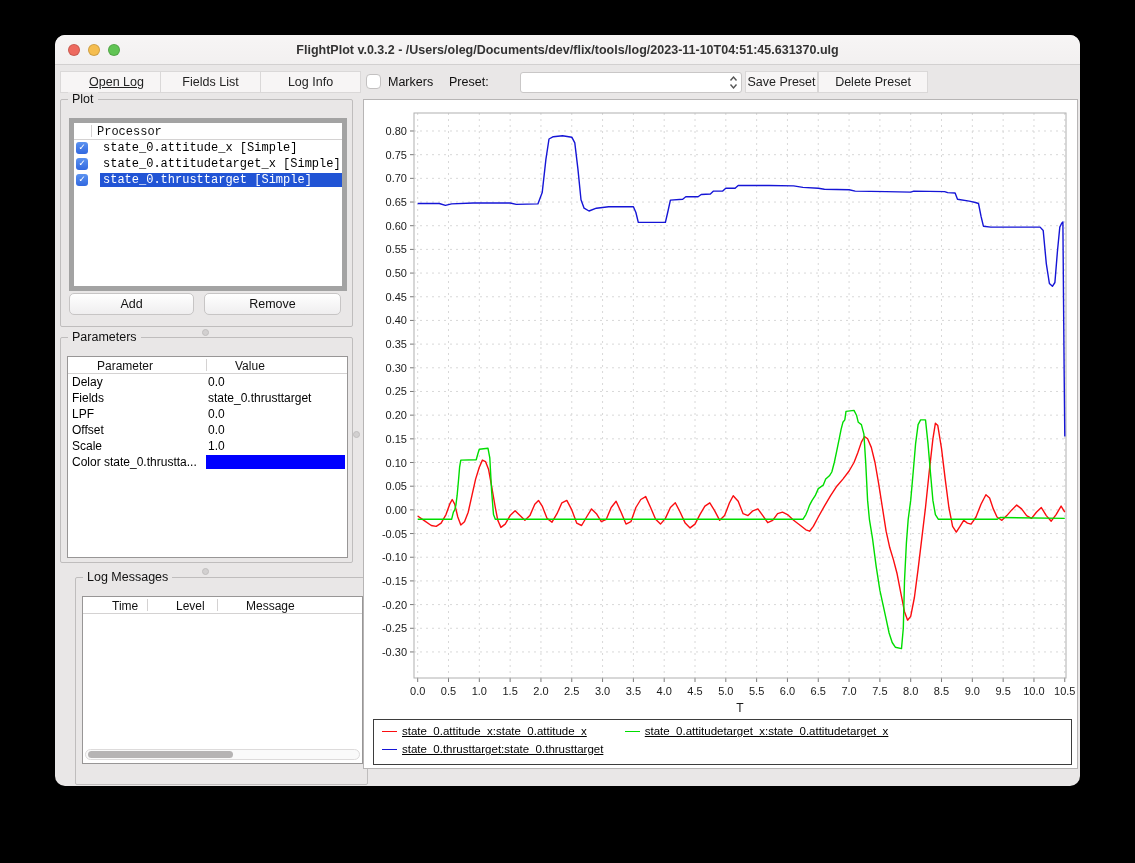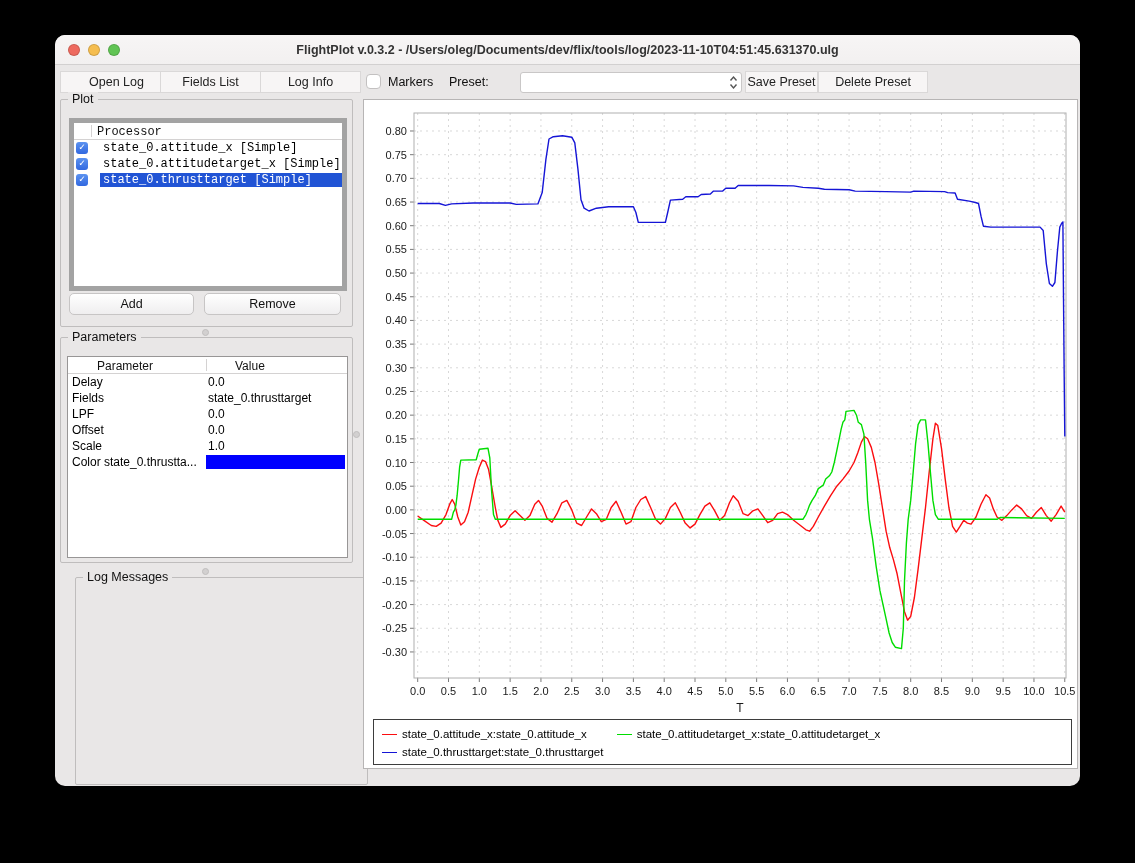--- a/index.html
+++ b/index.html
@@ -79,37 +79,37 @@
   }
   .hthumb { position:absolute; left:2px; top:1px; height:7px; width:53%; background:#b6b4b4; border-radius:4px; }
   .sdot { position:absolute; width:7px; height:7px; border-radius:50%; background:#d2d0d0; border:1px solid #c0bebe; }
   
   .chartpanel { position:absolute; left:308px; top:64px; width:715px; height:670px; background:#fff; border:1px solid #b7b5b5; }
   .chartpanel svg { position:absolute; left:0; top:0; }
   .legend {
     position:absolute; left:9px; top:619px; width:699px; height:46px;
     border:1px solid #3d3d3d; background:#fff; padding:5px 8px 0 8px; font-size:11.5px; color:#000;
   }
-  .lline { height:18px; display:flex; align-items:center; gap:30px; }
+  .lline { height:18px; display:flex; align-items:flex-start; gap:38px;text-decoration:underline; }
   .litem { display:flex; align-items:center; gap:5px; white-space:nowrap; }
   .ldash { width:15px; height:0; border-top:1.6px solid; flex:0 0 15px; }
 </style>
 </head>
 <body>
 
 <div class="window">
 
   <div class="titlebar">
     <div class="tl red"></div>
     <div class="tl yel"></div>
     <div class="tl grn"></div>
     <div class="wtitle">FlightPlot v.0.3.2 - /Users/oleg/Documents/dev/flix/tools/log/2023-11-10T04:51:45.631370.ulg</div>
   </div>
 
-  <div class="tseg" style="left:5px;   width:113px;">Open Log</div>
+  <div class="tseg" style="left:5px;   width:113px;text-decoration:underline;">Open Log</div>
   <div class="tseg" style="left:105px; width:101px;">Fields List</div>
   <div class="tseg" style="left:205px; width:101px;">Log Info</div>
   <div class="cbx" style="left:311px; top:39px;"></div>
   <div class="tlabel" style="left:333px;">Markers</div>
   <div class="tlabel" style="left:394px;">Preset:</div>
   <div class="combo" style="left:465px; width:222px;">
     <span style="font-size:12px; line-height:19px; padding-left:6px;"></span>
     <svg class="stepper" width="9" height="15" viewBox="0 0 9 15">
       <path d="M1.5 5.5 L4.5 2 L7.5 5.5" fill="none" stroke="#555" stroke-width="1.4"></path>
       <path d="M1.5 9.5 L4.5 13 L7.5 9.5" fill="none" stroke="#555" stroke-width="1.4"></path>
@@ -182,20 +182,32 @@
             <div class="pc2">
               <div class="swatch" style="background: rgb(0, 0, 255);"></div>
             </div>
           </div>
         </div>
     </div>
   </div>
 
   <div class="gbox" style="left:20px; top:542px; width:293px; height:208px;">
     <div class="gtitle">Log Messages</div>
+    <div class="ptable" style="left:6px; top:18px; width:281px; height:168px;">
+      <div class="thead">
+        <div class="hc" style="left:4px;">Time</div>
+        <div class="vline" style="left:64px;"></div>
+        <div class="hc" style="left:68px;">Level</div>
+        <div class="vline" style="left:134px;"></div>
+        <div class="hc" style="left:138px;">Message</div>
+      </div>
+      <div class="hscroll">
+        <div class="hthumb"></div>
+      </div>
+    </div>
   </div>
 
   <div class="chartpanel">
     <svg id="chart-svg" width="713" height="615">
         <g>
           <line x1="53.69754253308128" y1="13" x2="53.69754253308128" y2="578" stroke="#d8d8d8" stroke-width="1" stroke-dasharray="2 4"></line>
           <line x1="84.51039697542534" y1="13" x2="84.51039697542534" y2="578" stroke="#d8d8d8" stroke-width="1" stroke-dasharray="2 4"></line>
           <line x1="115.32325141776937" y1="13" x2="115.32325141776937" y2="578" stroke="#d8d8d8" stroke-width="1" stroke-dasharray="2 4"></line>
           <line x1="146.13610586011342" y1="13" x2="146.13610586011342" y2="578" stroke="#d8d8d8" stroke-width="1" stroke-dasharray="2 4"></line>
           <line x1="176.94896030245746" y1="13" x2="176.94896030245746" y2="578" stroke="#d8d8d8" stroke-width="1" stroke-dasharray="2 4"></line>

